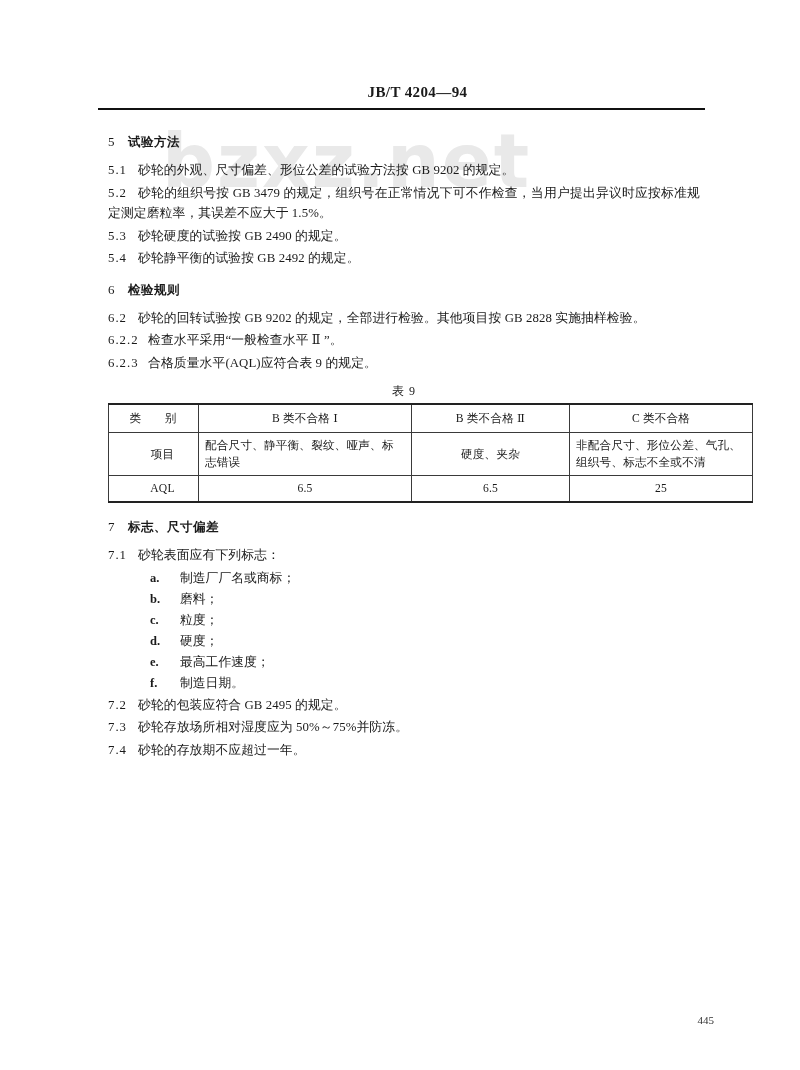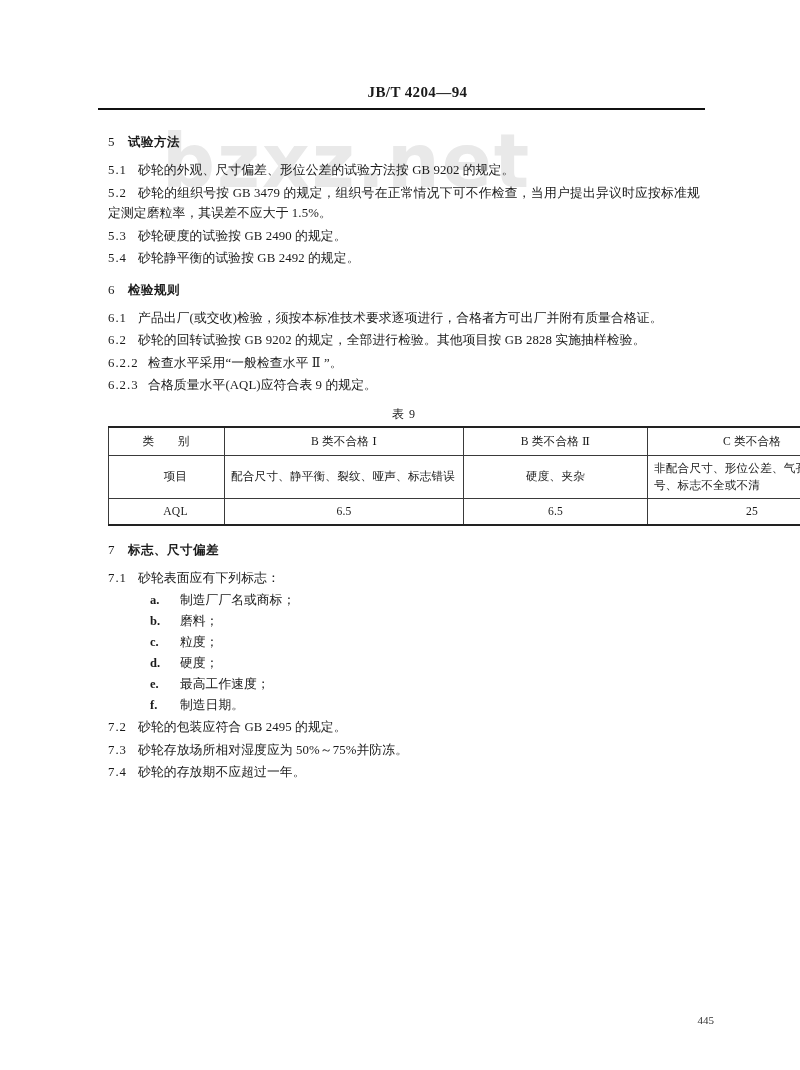--- a/index.html
+++ b/index.html
@@ -138,21 +138,21 @@
   table.t9 td {
     border: 1px solid #3a3a3a;
     font-size: 11.6px;
     line-height: 17px;
     padding: 4px 6px;
     vertical-align: middle;
     letter-spacing: 0.2px;
   }
   table.t9 tr.hdr td {
     text-align: center;
-    padding: 5px 19px;
+    padding: 5px 6px;
   }
   table.t9 td.c1 { width: 77px; text-align: center; padding-left: 24px; }
   table.t9 td.c2 { width: 200px; }
   table.t9 td.c3 { width: 145px; text-align: center; }
   table.t9 td.c4 { width: 170px; }
   table.t9 td.ctr { text-align: center; }
   .cat-label { letter-spacing: 6px; padding-left: 5px; }
   table.t9 tr.thick-top td { border-top-width: 2px; border-top-color:#222; }
   table.t9 tr.thick-bot td { border-bottom-width: 2px; border-bottom-color:#222; }
 
@@ -193,23 +193,20 @@
       <span class="cl">5.3</span><span class="body">砂轮硬度的试验按 GB 2490 的规定。</span>
     </p>
     <p class="para">
       <span class="cl">5.4</span><span class="body">砂轮静平衡的试验按 GB 2492 的规定。</span>
     </p>
 
     <div class="sec-head" style="margin-top:13px">
       <span class="num">6</span><span>检验规则</span>
     </div>
 
-    <p class="para">
-      <span class="cl">6.1</span><span class="body">产品出厂(或交收)检验，须按本标准技术要求逐项进行，合格者方可出厂并附有质量合格证。</span>
-    </p>
     <p class="para">
       <span class="cl">6.2</span><span class="body">砂轮的回转试验按 GB 9202 的规定，全部进行检验。其他项目按 GB 2828 实施抽样检验。</span>
     </p>
     <p class="para">
       <span class="cl wide">6.2.2</span><span class="body">检查水平采用“一般检查水平 Ⅱ ”。</span>
     </p>
     <p class="para">
       <span class="cl wide">6.2.3</span><span class="body">合格质量水平(AQL)应符合表 9 的规定。</span>
     </p>
 

